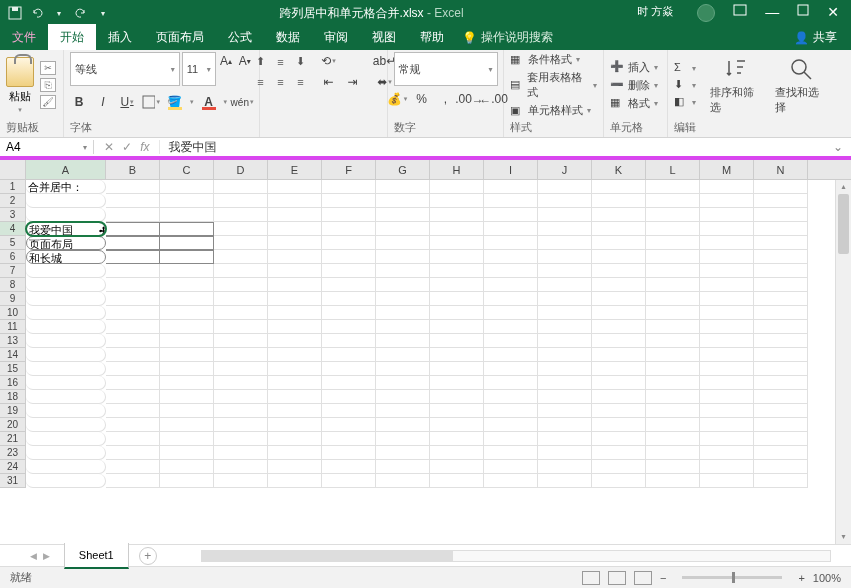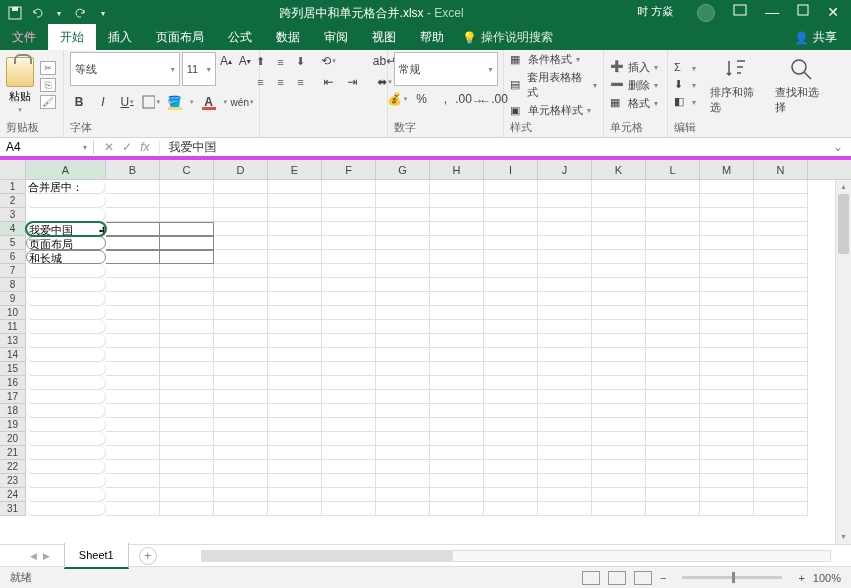--- a/index.html
+++ b/index.html
@@ -631,37 +631,20 @@
         <div class="cell"></div>
         <div class="cell"></div>
         <div class="cell"></div>
         <div class="cell"></div>
         <div class="cell"></div>
         <div class="cell"></div>
         <div class="cell"></div>
         <div class="cell"></div>
       </div>
       <div class="row">
-        <div class="row-h">17</div>
-        <div class="cell wide"></div>
-        <div class="cell"></div>
-        <div class="cell"></div>
-        <div class="cell"></div>
-        <div class="cell"></div>
-        <div class="cell"></div>
-        <div class="cell"></div>
-        <div class="cell"></div>
-        <div class="cell"></div>
-        <div class="cell"></div>
-        <div class="cell"></div>
-        <div class="cell"></div>
-        <div class="cell"></div>
-        <div class="cell"></div>
-      </div>
-      <div class="row">
         <div class="row-h">18</div>
         <div class="cell wide"></div>
         <div class="cell"></div>
         <div class="cell"></div>
         <div class="cell"></div>
         <div class="cell"></div>
         <div class="cell"></div>
         <div class="cell"></div>
         <div class="cell"></div>
         <div class="cell"></div>
@@ -700,37 +683,20 @@
         <div class="cell"></div>
         <div class="cell"></div>
         <div class="cell"></div>
         <div class="cell"></div>
         <div class="cell"></div>
         <div class="cell"></div>
         <div class="cell"></div>
       </div>
       <div class="row">
         <div class="row-h">21</div>
-        <div class="cell wide"></div>
-        <div class="cell"></div>
-        <div class="cell"></div>
-        <div class="cell"></div>
-        <div class="cell"></div>
-        <div class="cell"></div>
-        <div class="cell"></div>
-        <div class="cell"></div>
-        <div class="cell"></div>
-        <div class="cell"></div>
-        <div class="cell"></div>
-        <div class="cell"></div>
-        <div class="cell"></div>
-        <div class="cell"></div>
-      </div>
-      <div class="row">
-        <div class="row-h">22</div>
         <div class="cell wide"></div>
         <div class="cell"></div>
         <div class="cell"></div>
         <div class="cell"></div>
         <div class="cell"></div>
         <div class="cell"></div>
         <div class="cell"></div>
         <div class="cell"></div>
         <div class="cell"></div>
         <div class="cell"></div>

